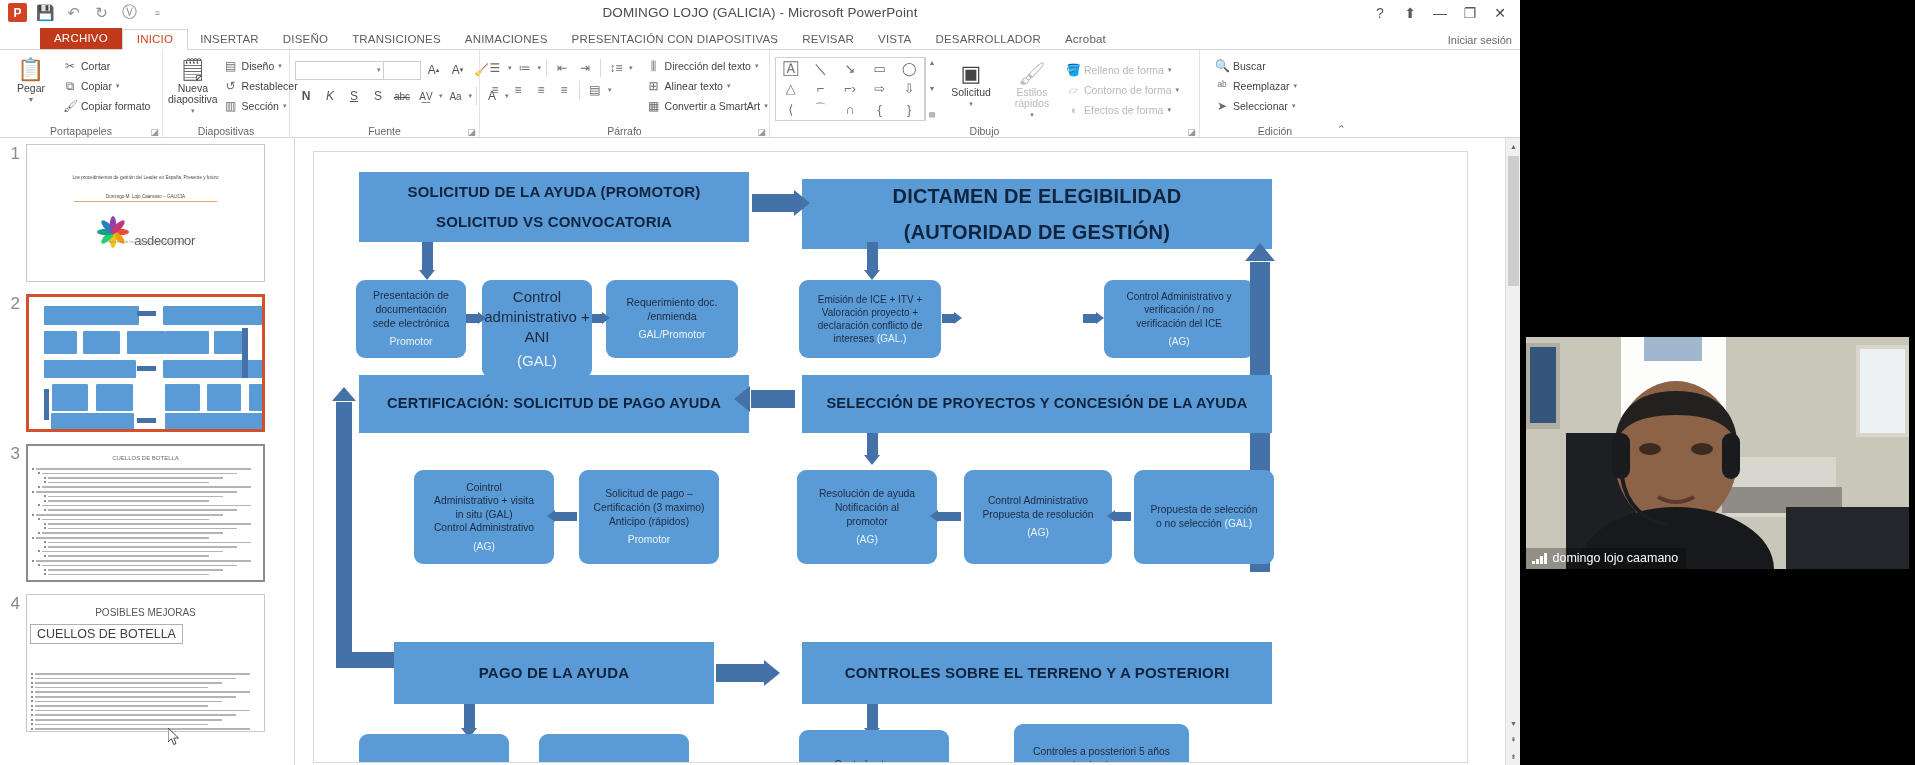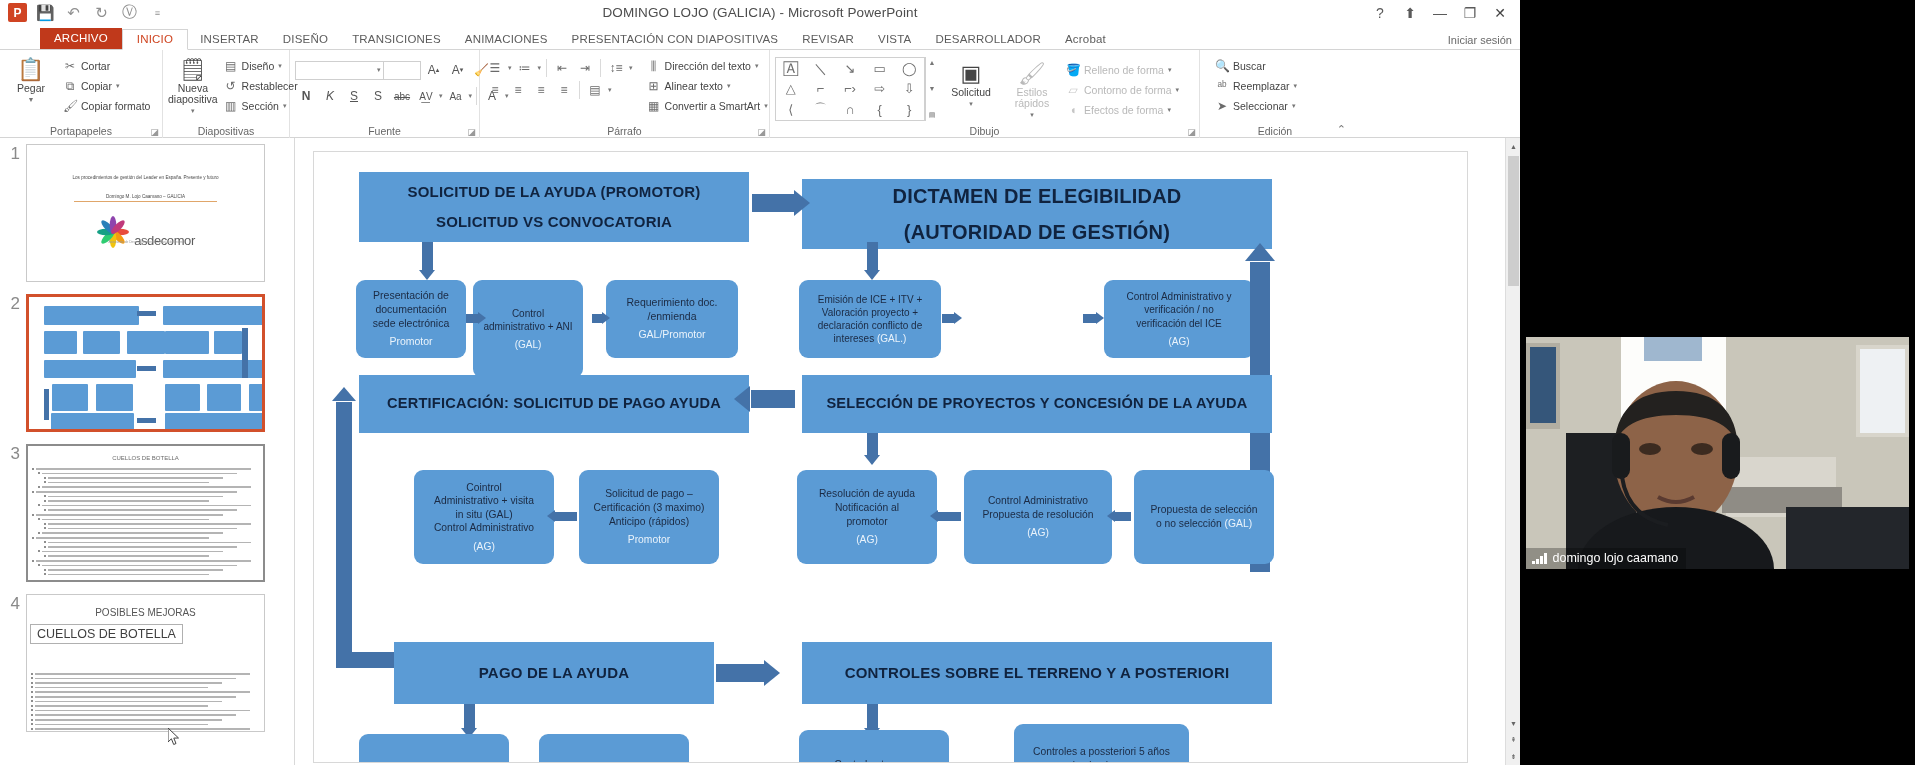--- a/index.html
+++ b/index.html
@@ -567,21 +567,21 @@
             <div class="ar" style="left: 108px; top: 90px; width: 11px; height: 28px; background: rgb(68, 114, 168);"></div>
             <div class="artip" style="left: 105.25px; top: 118px; border-left: 8.25px solid transparent; border-right: 8.25px solid transparent; border-top: 10.23px solid rgb(68, 114, 168);"></div>
             <div class="ar" style="left: 553px; top: 90px; width: 11px; height: 28px; background: rgb(68, 114, 168);"></div>
             <div class="artip" style="left: 550.25px; top: 118px; border-left: 8.25px solid transparent; border-right: 8.25px solid transparent; border-top: 10.23px solid rgb(68, 114, 168);"></div>
             <div class="bx rnd" style="left: 42px; top: 128px; width: 110px; height: 78px; font-size: 10.5px; background: rgb(91, 155, 213);">
               <div>Presentación de</div>
               <div>documentación</div>
               <div>sede electrónica</div>
               <div class="lt" style="margin-top: 5px;">Promotor</div>
             </div>
-            <div class="bx rnd" style="left: 159px; top: 128px; width: 110px; height: 98px; font-size: 10px; background: rgb(91, 155, 213);">
+            <div class="bx rnd" style="left: 168px; top: 128px; width: 110px; height: 98px; font-size: 15px; background: rgb(91, 155, 213);">
               <div>Control</div>
               <div>administrativo + ANI</div>
               <div class="lt" style="margin-top: 5px;">(GAL)</div>
             </div>
             <div class="bx rnd" style="left: 292px; top: 128px; width: 132px; height: 78px; font-size: 10.5px; background: rgb(91, 155, 213);">
               <div>Requerimiento doc.</div>
               <div>/enmienda</div>
               <div class="lt" style="margin-top: 5px;">GAL/Promotor</div>
             </div>
             <div class="ar" style="left: 152px; top: 162px; width: 12px; height: 9px; background: rgb(68, 114, 168);"></div>

